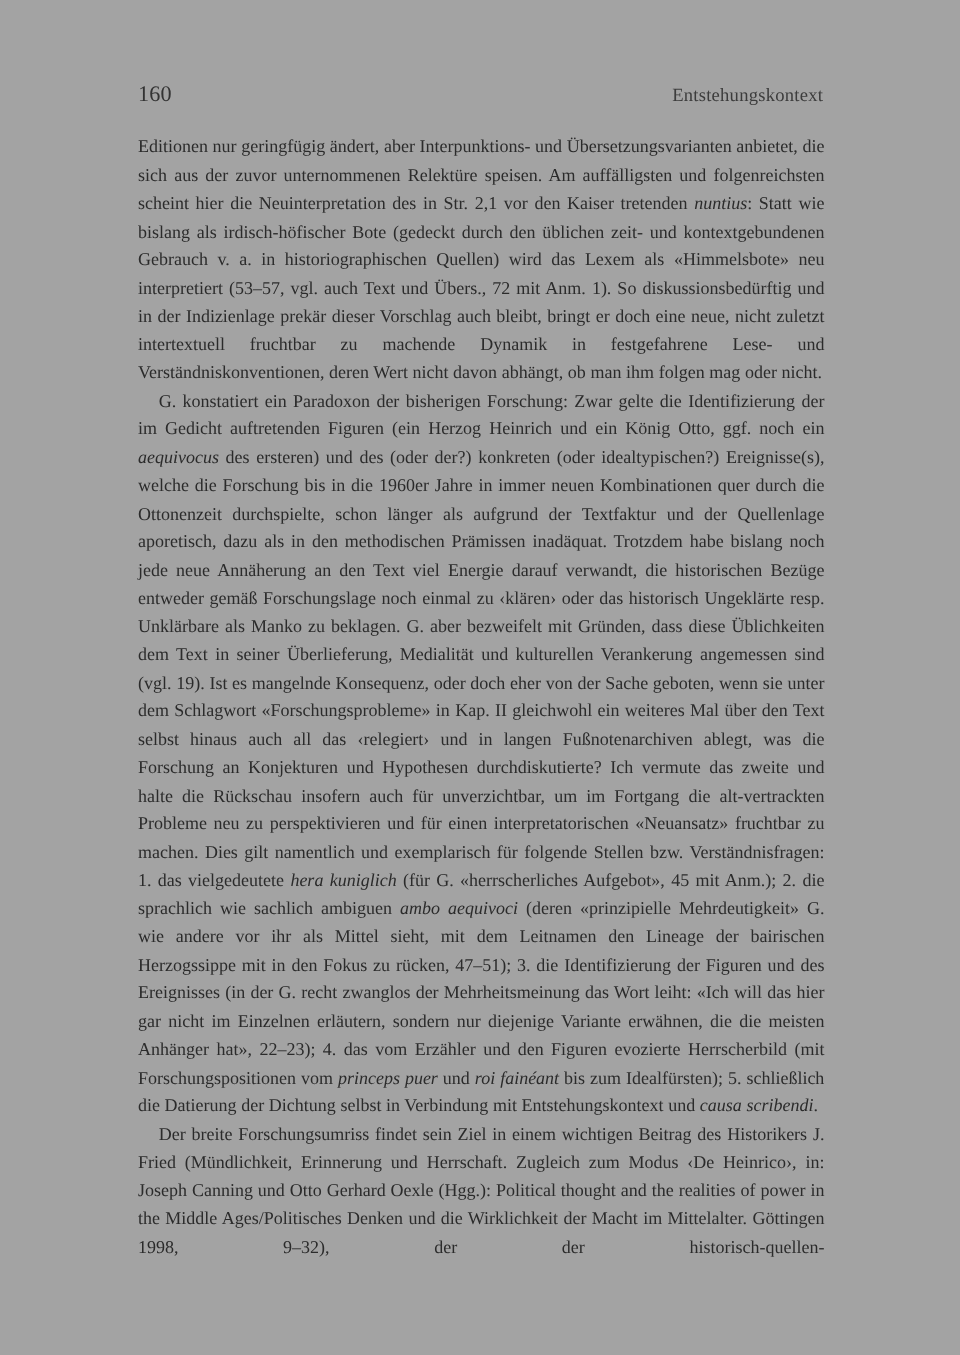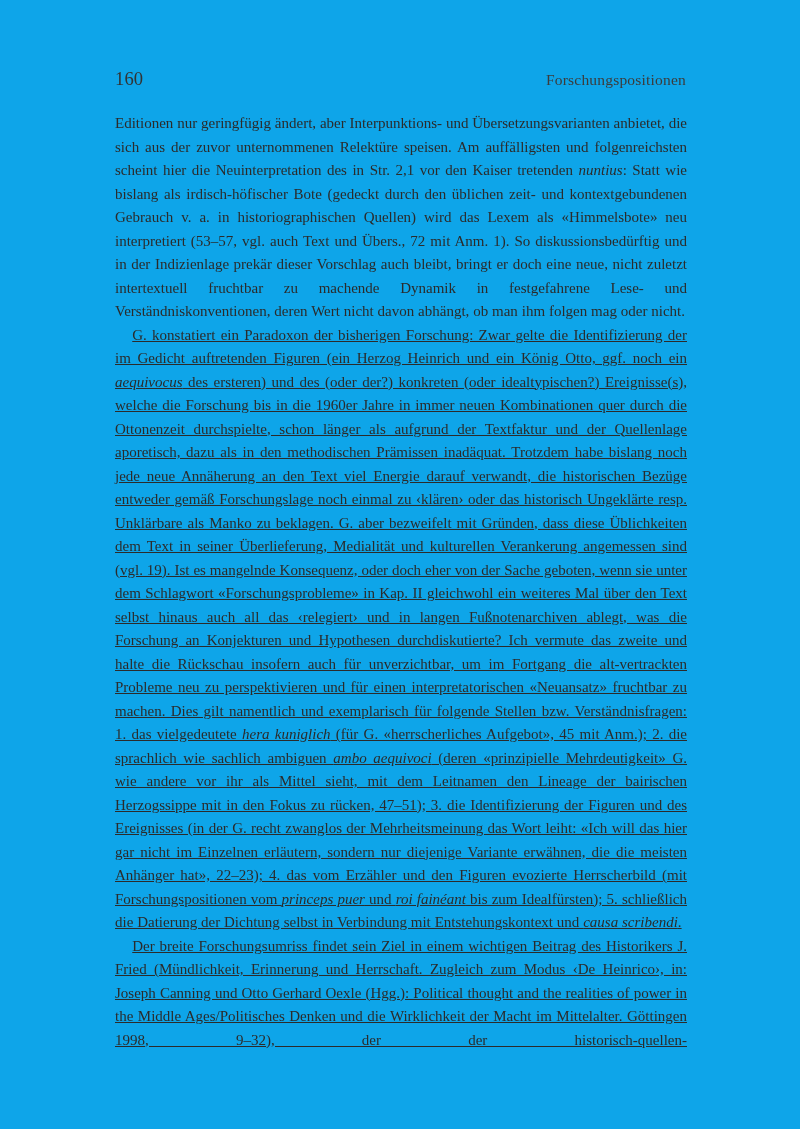--- a/index.html
+++ b/index.html
@@ -56,37 +56,36 @@
     line-height: 23.5px;
     text-align: justify;
     text-justify: inter-word;
     -webkit-hyphens: none;
     hyphens: none;
     word-spacing: 0.1px;
     color: #2b2b2b;
   }
   .para + .para {
     text-indent: 1.15em;
-    text-decoration: underline;
   }
   .para i, .para em {
     font-style: italic;
   }
   .para.justify-last {
     text-align-last: justify;
   }
 </style>
 </head>
 <body>
 
-<div class="page" style="background: #0ea5e9; color: rgb(43, 43, 43);">
+<div class="page" style="background: #a3a3a3; color: rgb(43, 43, 43);">
 
   <div class="running-head">
     <span class="folio">160</span>
-    <span class="head-title">Forschungspositionen</span>
+    <span class="head-title">Entstehungskontext</span>
   </div>
 
   <div class="textblock">
     <p class="para"><span>Editionen nur geringfügig ändert, aber Interpunktions- und Übersetzungsvarianten anbietet, die sich aus der zuvor unternommenen Relektüre speisen. Am auffälligsten und folgenreichsten scheint hier die Neuinterpretation des in Str. 2,1 vor den Kaiser tretenden </span><i>nuntius</i><span>: Statt wie bislang als irdisch-höfischer Bote (gedeckt durch den üblichen zeit- und kontextgebundenen Gebrauch v. a. in historiographischen Quellen) wird das Lexem als «Himmelsbote» neu interpretiert (53–57, vgl. auch Text und Übers., 72 mit Anm. 1). So diskussionsbedürftig und in der Indizienlage prekär dieser Vorschlag auch bleibt, bringt er doch eine neue, nicht zuletzt intertextuell fruchtbar zu machende Dynamik in festgefahrene Lese- und Verständniskonventionen, deren Wert nicht davon abhängt, ob man ihm folgen mag oder nicht.</span></p>
     <p class="para"><span>G. konstatiert ein Paradoxon der bisherigen Forschung: Zwar gelte die Identifizierung der im Gedicht auftretenden Figuren (ein Herzog Heinrich und ein König Otto, ggf. noch ein </span><i>aequivocus</i><span> des ersteren) und des (oder der?) konkreten (oder idealtypischen?) Ereignisse(s), welche die Forschung bis in die 1960er Jahre in immer neuen Kombinationen quer durch die Ottonenzeit durchspielte, schon länger als aufgrund der Textfaktur und der Quellenlage aporetisch, dazu als in den methodischen Prämissen inadäquat. Trotzdem habe bislang noch jede neue Annäherung an den Text viel Energie darauf verwandt, die historischen Bezüge entweder gemäß Forschungslage noch einmal zu ‹klären› oder das historisch Ungeklärte resp. Unklärbare als Manko zu beklagen. G. aber bezweifelt mit Gründen, dass diese Üblichkeiten dem Text in seiner Überlieferung, Medialität und kulturellen Verankerung angemessen sind (vgl. 19). Ist es mangelnde Konsequenz, oder doch eher von der Sache geboten, wenn sie unter dem Schlagwort «Forschungsprobleme» in Kap. II gleichwohl ein weiteres Mal über den Text selbst hinaus auch all das ‹relegiert› und in langen Fußnotenarchiven ablegt, was die Forschung an Konjekturen und Hypothesen durchdiskutierte? Ich vermute das zweite und halte die Rückschau insofern auch für unverzichtbar, um im Fortgang die alt-vertrackten Probleme neu zu perspektivieren und für einen interpretatorischen «Neuansatz» fruchtbar zu machen. Dies gilt namentlich und exemplarisch für folgende Stellen bzw. Verständnisfragen: 1. das vielgedeutete </span><i>hera kuniglich</i><span> (für G. «herrscherliches Aufgebot», 45 mit Anm.); 2. die sprachlich wie sachlich ambiguen </span><i>ambo aequivoci</i><span> (deren «prinzipielle Mehrdeutigkeit» G. wie andere vor ihr als Mittel sieht, mit dem Leitnamen den Lineage der bairischen Herzogssippe mit in den Fokus zu rücken, 47–51); 3. die Identifizierung der Figuren und des Ereignisses (in der G. recht zwanglos der Mehrheitsmeinung das Wort leiht: «Ich will das hier gar nicht im Einzelnen erläutern, sondern nur diejenige Variante erwähnen, die die meisten Anhänger hat», 22–23); 4. das vom Erzähler und den Figuren evozierte Herrscherbild (mit Forschungspositionen vom </span><i>princeps puer</i><span> und </span><i>roi fainéant</i><span> bis zum Idealfürsten); 5. schließlich die Datierung der Dichtung selbst in Verbindung mit Entstehungskontext und </span><i>causa scribendi</i><span>.</span></p>
     <p class="para justify-last"><span>Der breite Forschungsumriss findet sein Ziel in einem wichtigen Beitrag des Historikers J. Fried (Mündlichkeit, Erinnerung und Herrschaft. Zugleich zum Modus ‹De Heinrico›, in: Joseph Canning und Otto Gerhard Oexle (Hgg.): Political thought and the realities of power in the Middle Ages/Politisches Denken und die Wirklichkeit der Macht im Mittelalter. Göttingen 1998, 9–32), der der historisch-quellen-</span></p>
   </div>
 
 </div>
 

